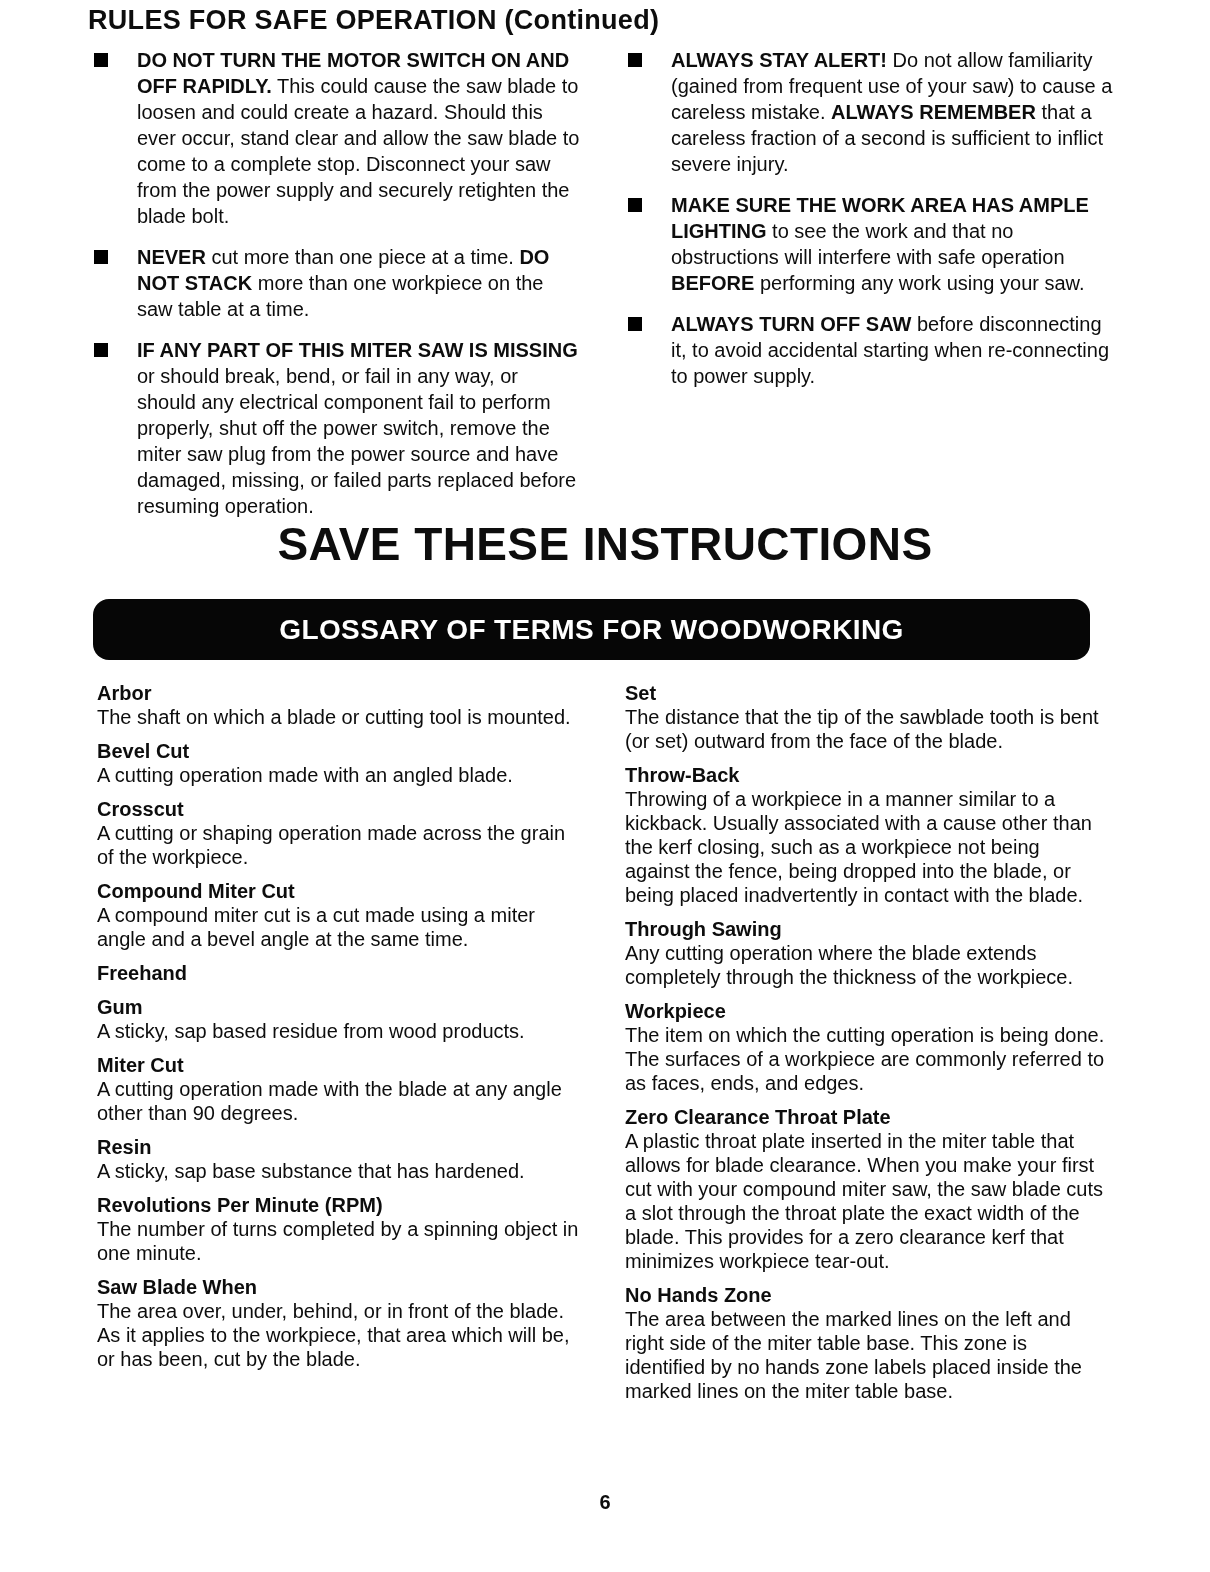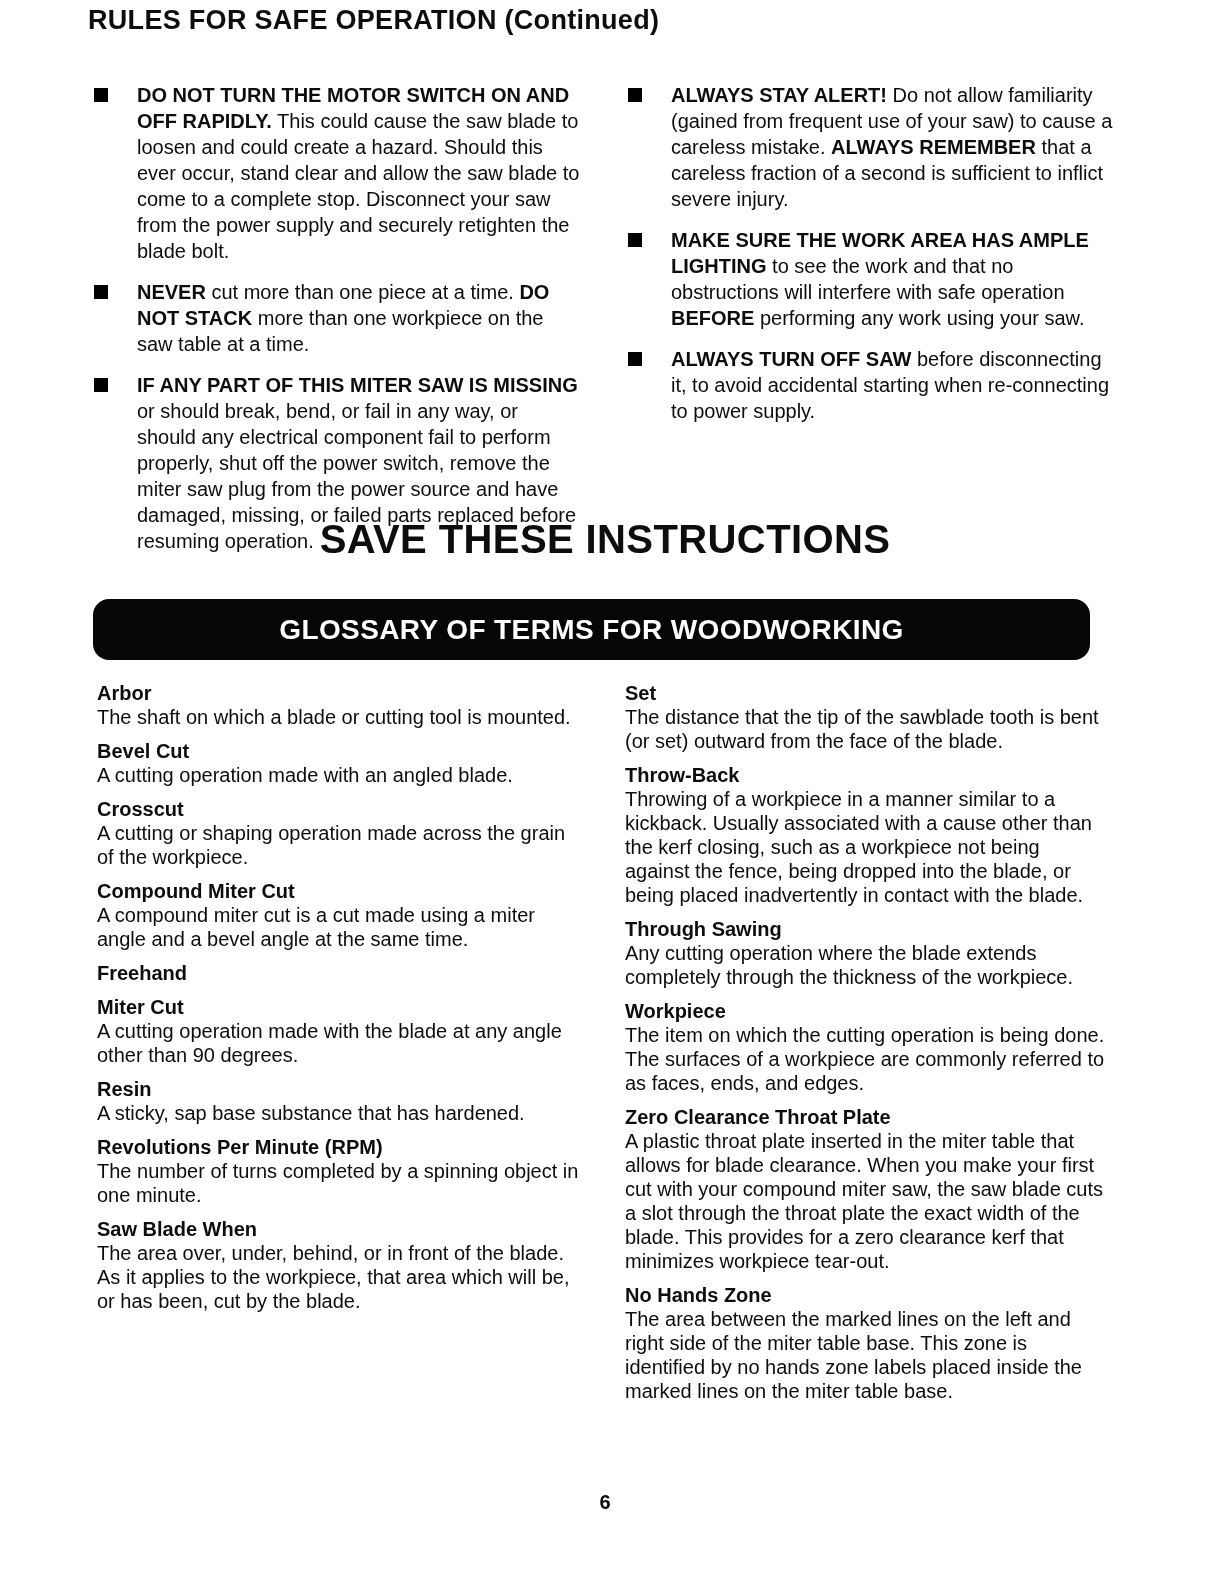--- a/index.html
+++ b/index.html
@@ -17,36 +17,36 @@
     position:absolute; left:88px; top:5px;
     font-size:27px; font-weight:bold; letter-spacing:0.3px;
     white-space:nowrap;
   }
 
   .rules {
     position:absolute; left:88px; top:47px; width:1026px;
     display:grid; grid-template-columns:492px 492px; column-gap:42px;
     align-items:start;
   }
-  .rules-col { width:492px;margin-top:35px; }
+  .rules-col { width:492px; }
   .rule { display:flex; margin-bottom:15px; }
   .bullet {
     flex:none; width:14px; height:14px; background:#000;
     margin-top:6px; margin-left:6px;
   }
   .rule-text {
     margin-left:29px;
     font-size:20px; line-height:26px;
   }
   .rule-text b { font-weight:bold; }
 
   .save-heading {
     position:absolute; left:0; top:517px; width:1210px;
     text-align:center;
-    font-size:40px; font-weight:bold; letter-spacing:0.4px;
+    font-size:46px; font-weight:bold; letter-spacing:0.4px;
   }
 
   .banner {
     position:absolute; left:93px; top:599px; width:997px; height:61px;
     background:#060606;
     display:flex; align-items:center; justify-content:center;border-radius:16px;
   }
   .banner-text {
     color:#ffffff; font-size:28px; font-weight:bold; letter-spacing:0.4px;
   }
@@ -133,20 +133,24 @@
 
   <div class="entry">
     <div class="term">Compound Miter Cut</div>
     <div class="definition">A compound miter cut is a cut made using a miter angle and a bevel angle at the same time.</div>
   </div>
 
   <div class="entry">
     <div class="term">Freehand</div>
   </div>
 
+  <div class="entry">
+    <div class="term">Gum</div>
+    <div class="definition">A sticky, sap based residue from wood products.</div>
+  </div>
 
   <div class="entry">
     <div class="term">Miter Cut</div>
     <div class="definition">A cutting operation made with the blade at any angle other than 90 degrees.</div>
   </div>
 
   <div class="entry">
     <div class="term">Resin</div>
     <div class="definition">A sticky, sap base substance that has hardened.</div>
   </div>

